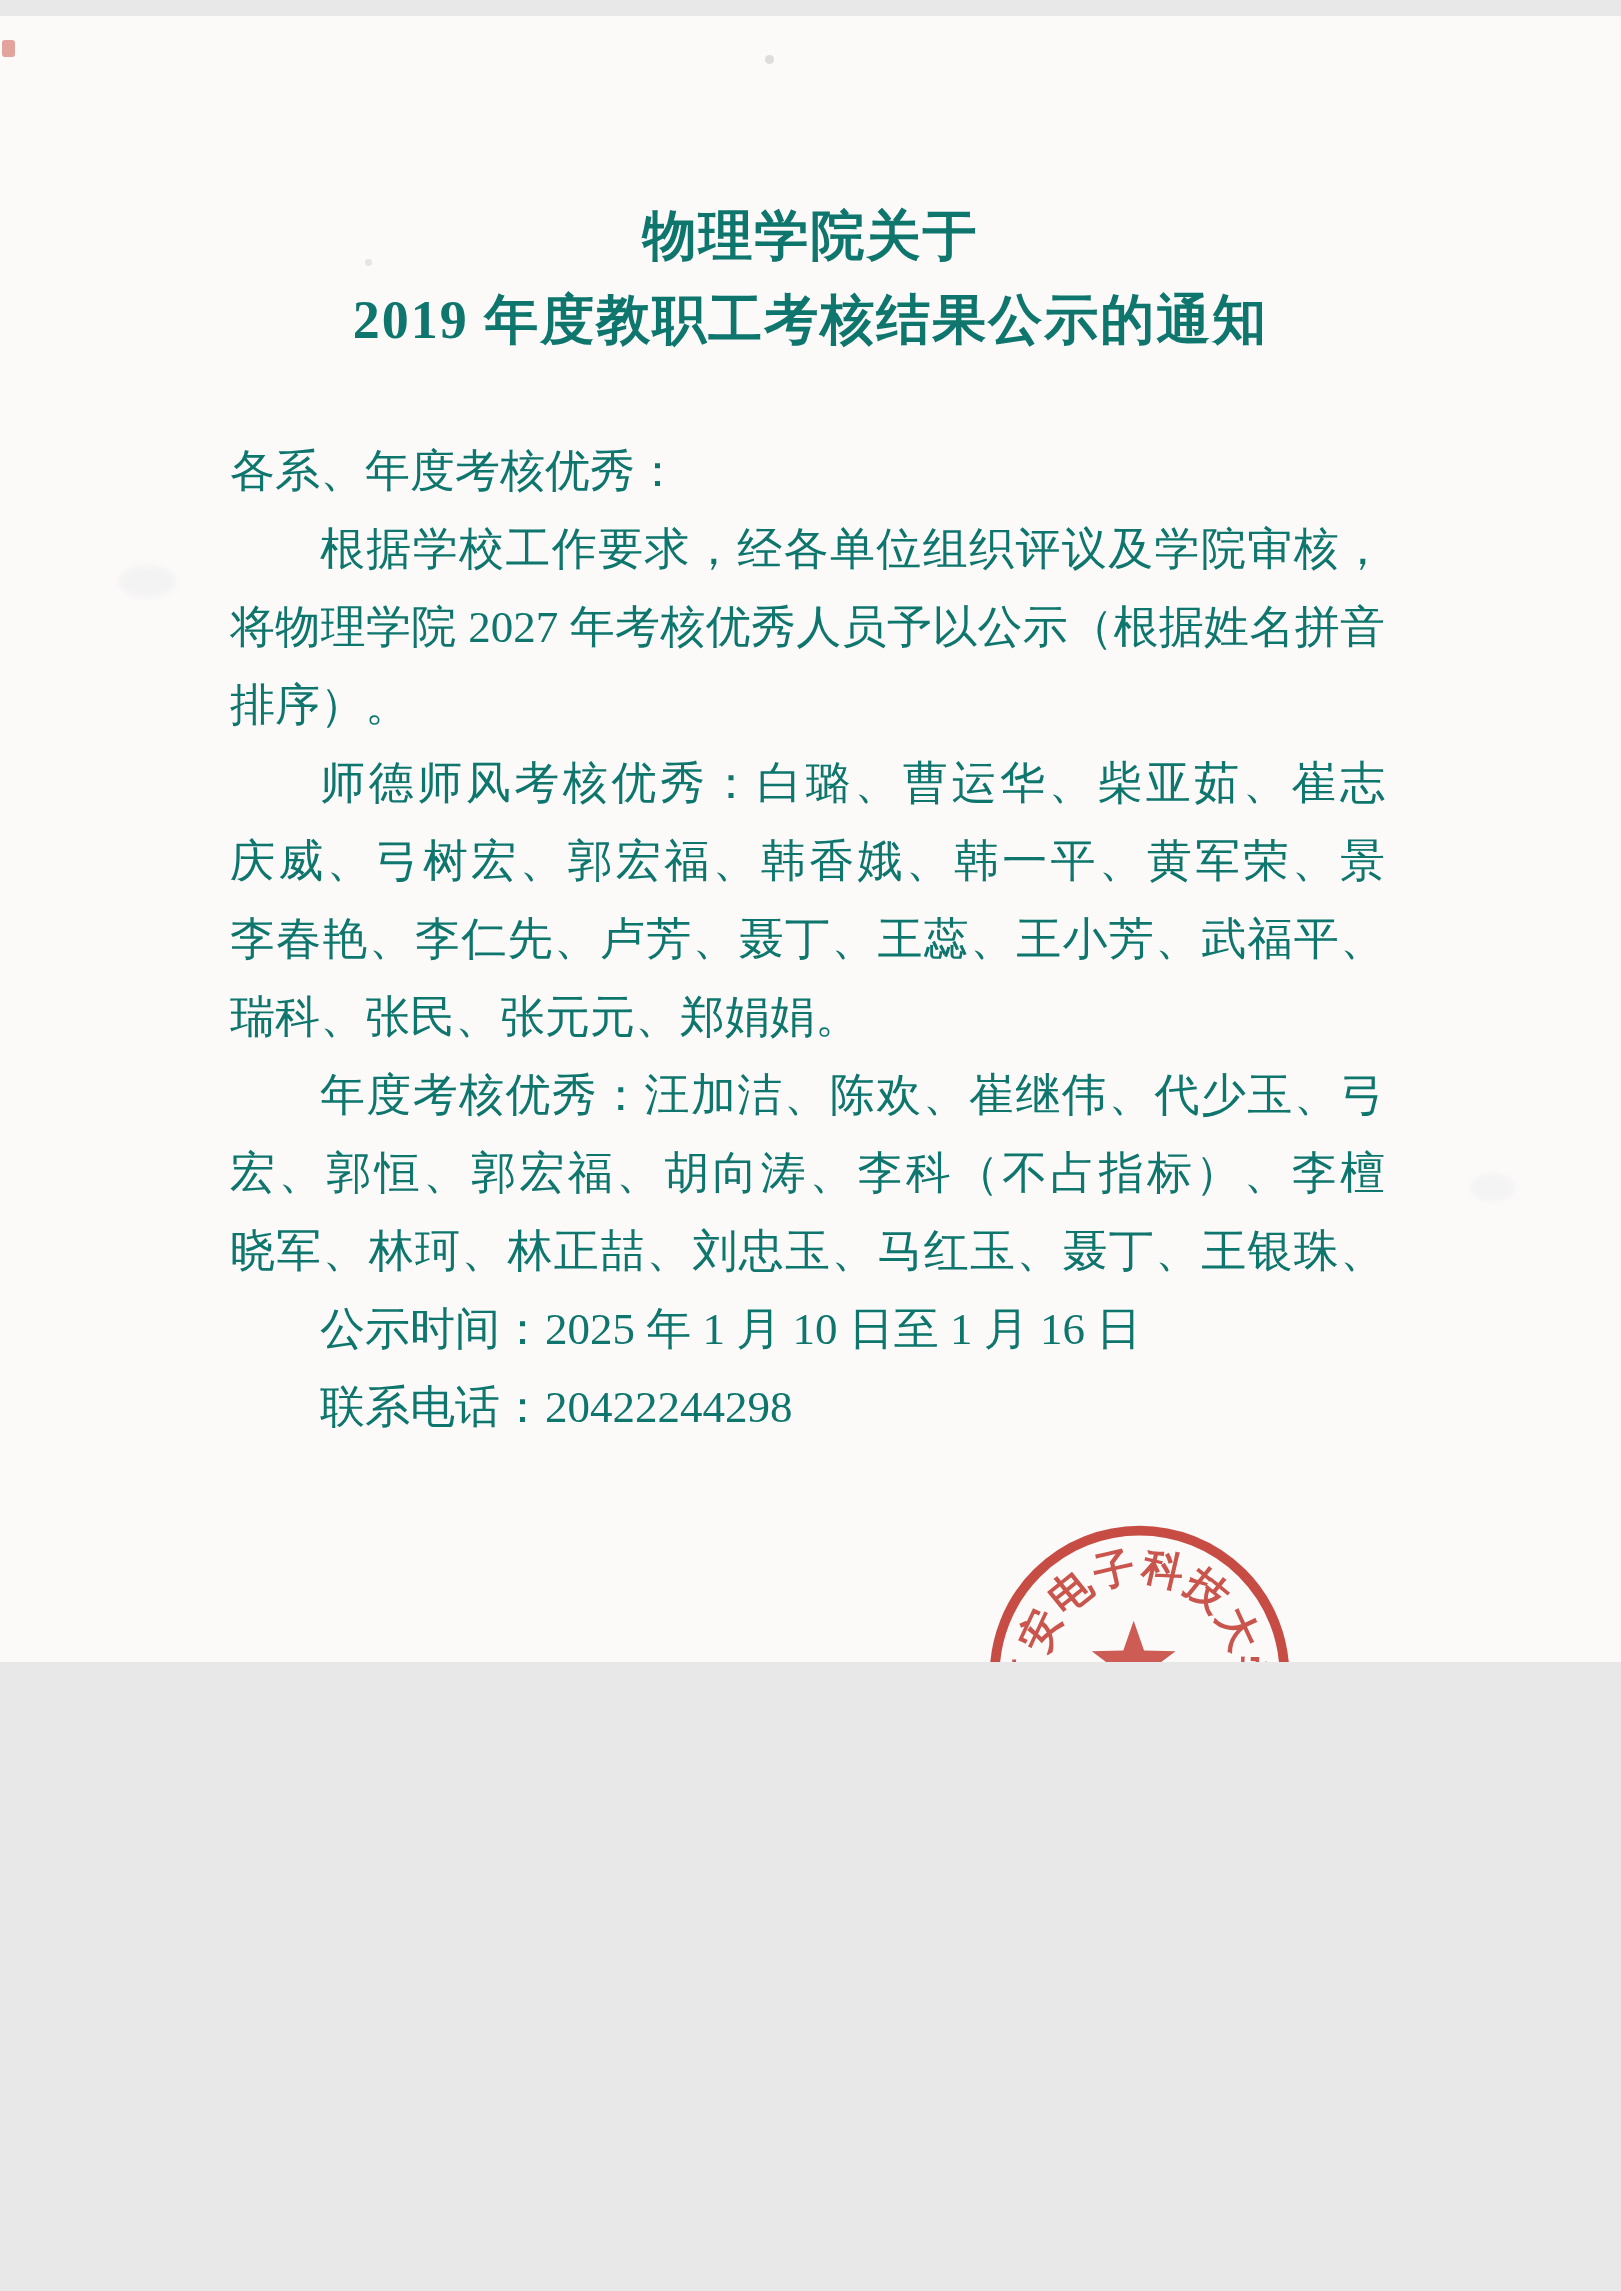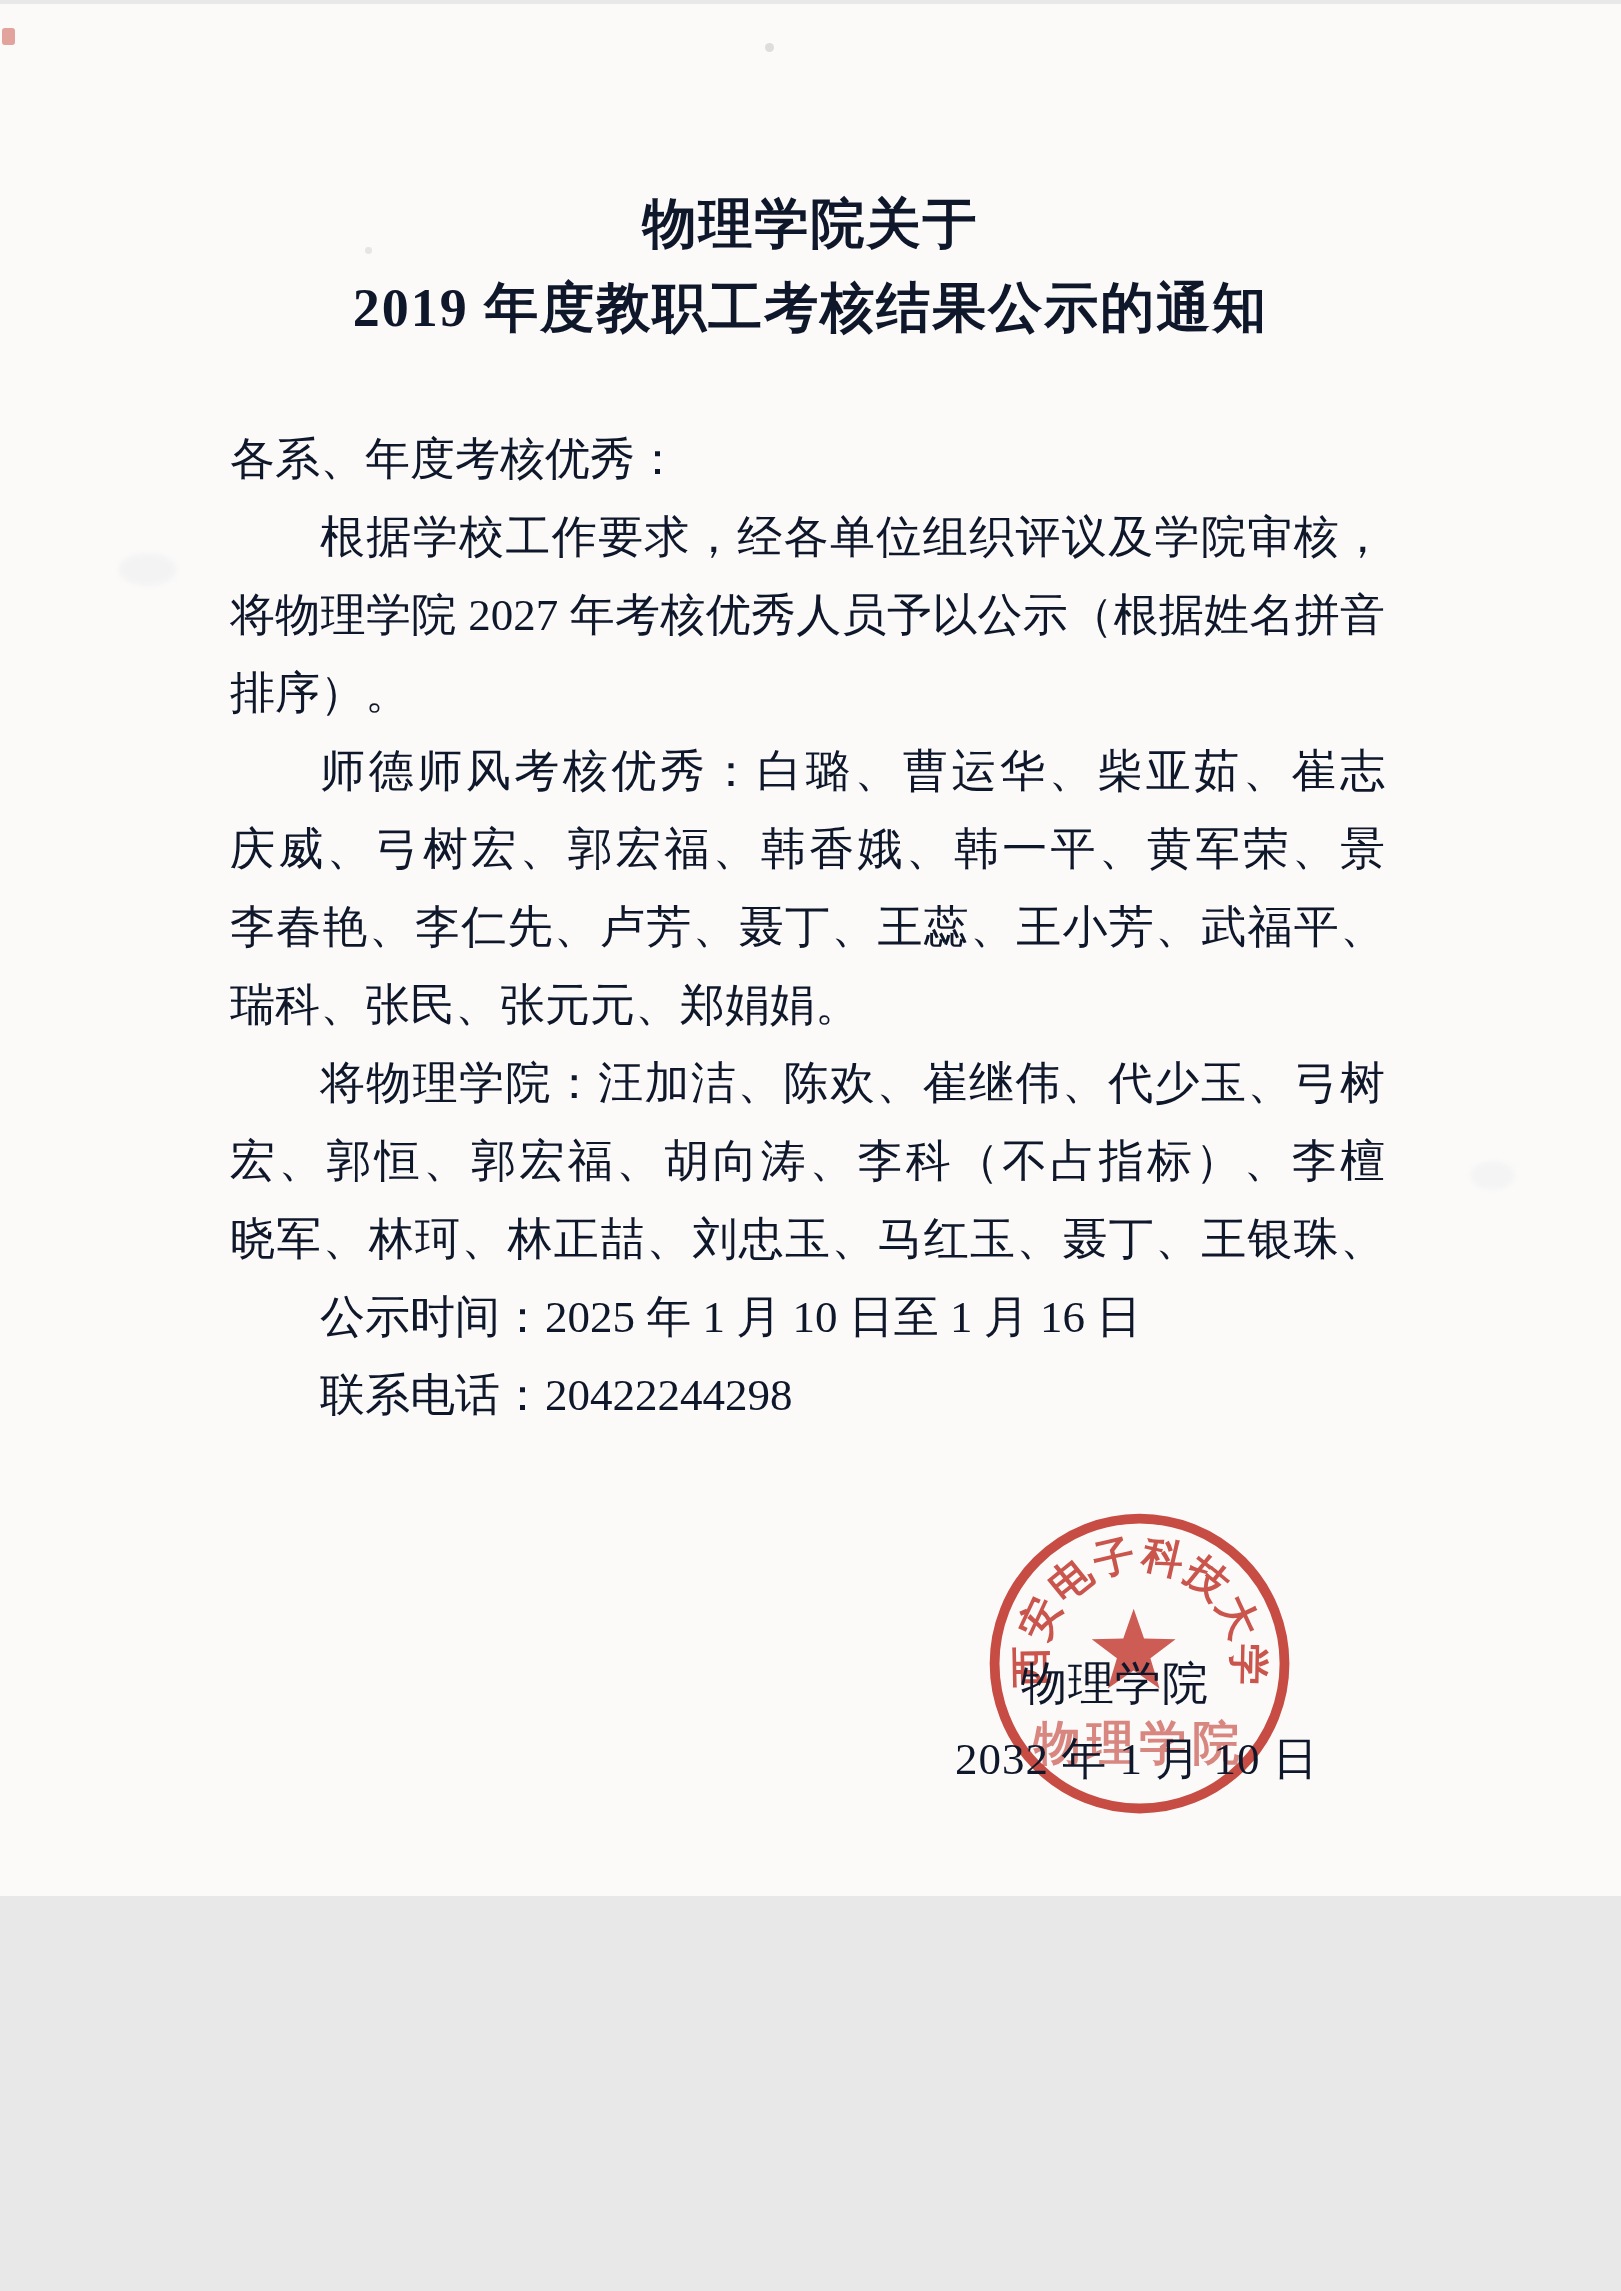--- a/index.html
+++ b/index.html
@@ -1,22 +1,22 @@
 <!DOCTYPE html>
 <html><head>
 <meta charset="utf-8">
 <style>
   html,body{margin:0;padding:0;background:#e8e8e8;}
   .page{
     position:relative;
-    width:1621px;height:1892px;
-    margin:4px auto;
+    width:1621px;height:1646px;
+    margin:16px auto;
     background:#fbfaf9;
     font-family:"Liberation Serif","DejaVu Serif",serif;
-    color:#0f172a;
+    color:#0f766e;
     overflow:hidden;
   }
   
   .title-block{
     position:absolute;left:0;right:0;top:178px;
     text-align:center;
     font-size:54px;font-weight:700;
     line-height:84px;letter-spacing:2px;
   }
   
@@ -72,21 +72,21 @@
 
   <div class="body-block">
     <div class="line"><span>各系、年度考核优秀：</span></div>
     <div class="line fill indent"><span>根据学校工作要求，经各单位组织评议及学院审核，现</span></div>
     <div class="line fill"><span>将物理学院 2027 年考核优秀人员予以公示（根据姓名拼音</span></div>
     <div class="line"><span>排序）。</span></div>
     <div class="line fill indent"><span class="b">师德师风考核优秀：</span><span>白璐、曹运华、柴亚茹、崔志伟、段</span></div>
     <div class="line fill"><span>庆威、弓树宏、郭宏福、韩香娥、韩一平、黄军荣、景玉、</span></div>
     <div class="line fill"><span>李春艳、李仁先、卢芳、聂丁、王蕊、王小芳、武福平、杨</span></div>
     <div class="line"><span>瑞科、张民、张元元、郑娟娟。</span></div>
-    <div class="line fill indent"><span class="b">将物理学院：</span><span>汪加洁、陈欢、崔继伟、代少玉、弓树</span></div>
+    <div class="line fill indent"><span class="b">年度考核优秀：</span><span>汪加洁、陈欢、崔继伟、代少玉、弓树</span></div>
     <div class="line fill"><span>宏、郭恒、郭宏福、胡向涛、李科（不占指标）、李檀平、李</span></div>
     <div class="line fill"><span>晓军、林珂、林正喆、刘忠玉、马红玉、聂丁、王银珠、魏</span></div>
     <div class="line indent"><span>公示时间：2025 年 1 月 10 日至 1 月 16 日</span></div>
     <div class="line indent"><span>联系电话：20422244298</span></div>
   </div>
 
   <svg class="seal" viewBox="995 1525 340 340">
 
     <circle cx="1163" cy="1693" r="148" fill="none" stroke="#c0281e" stroke-width="10" opacity="0.9"></circle>
 

